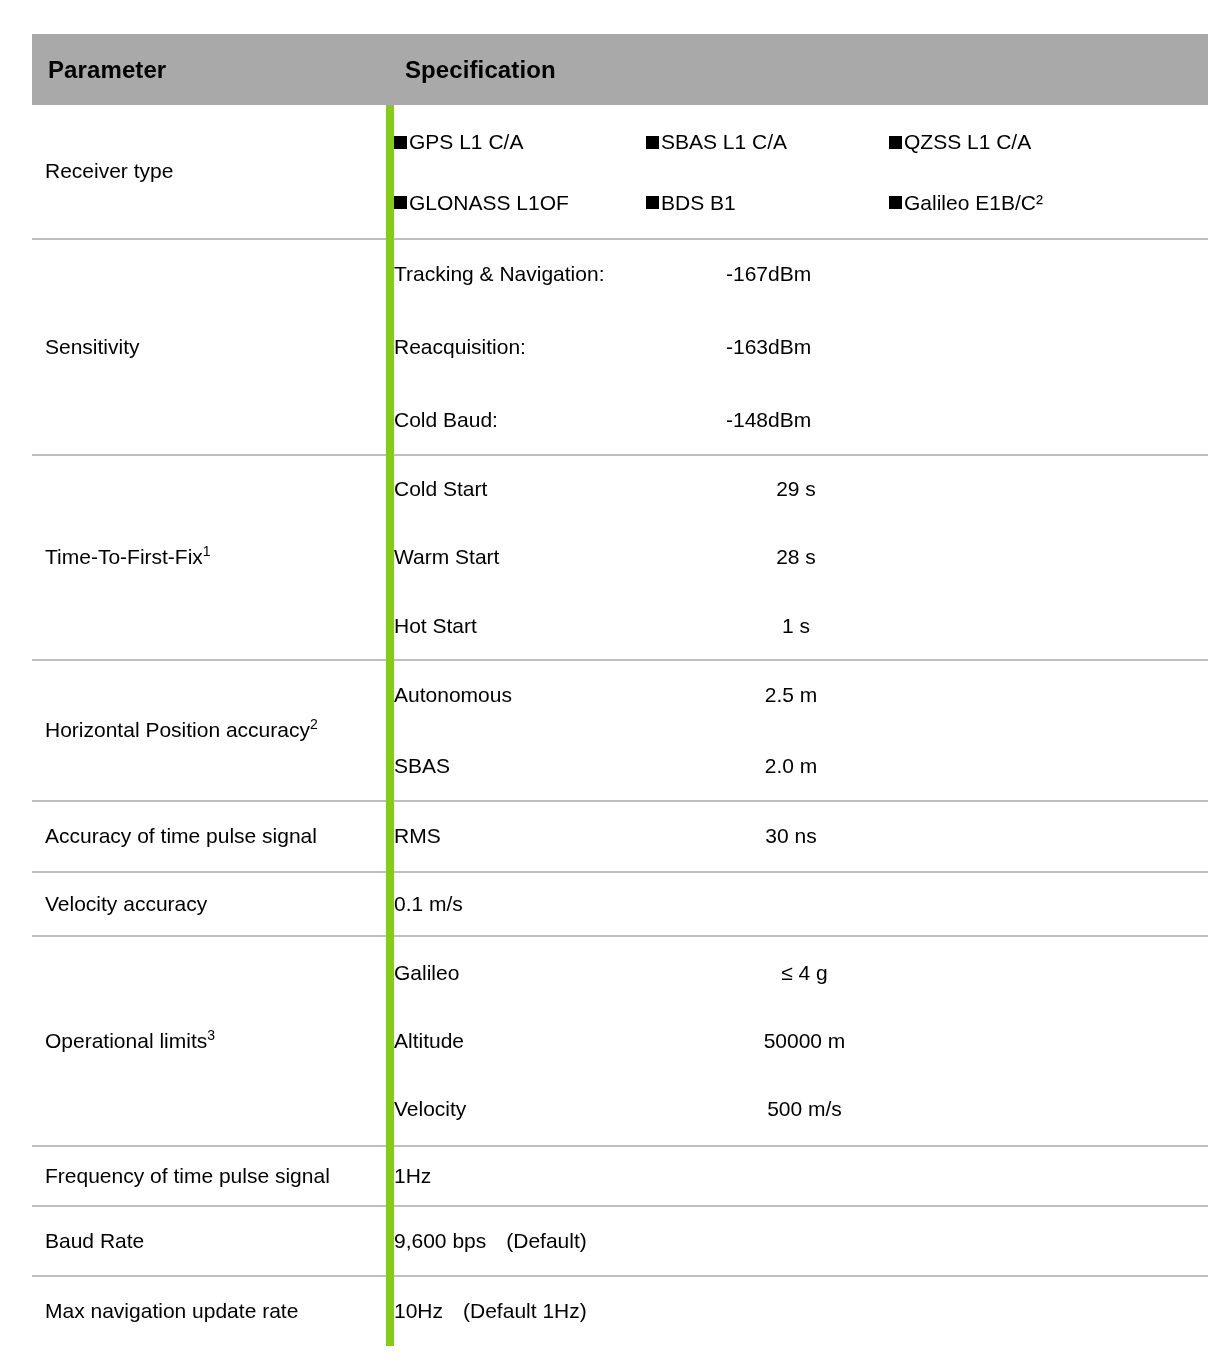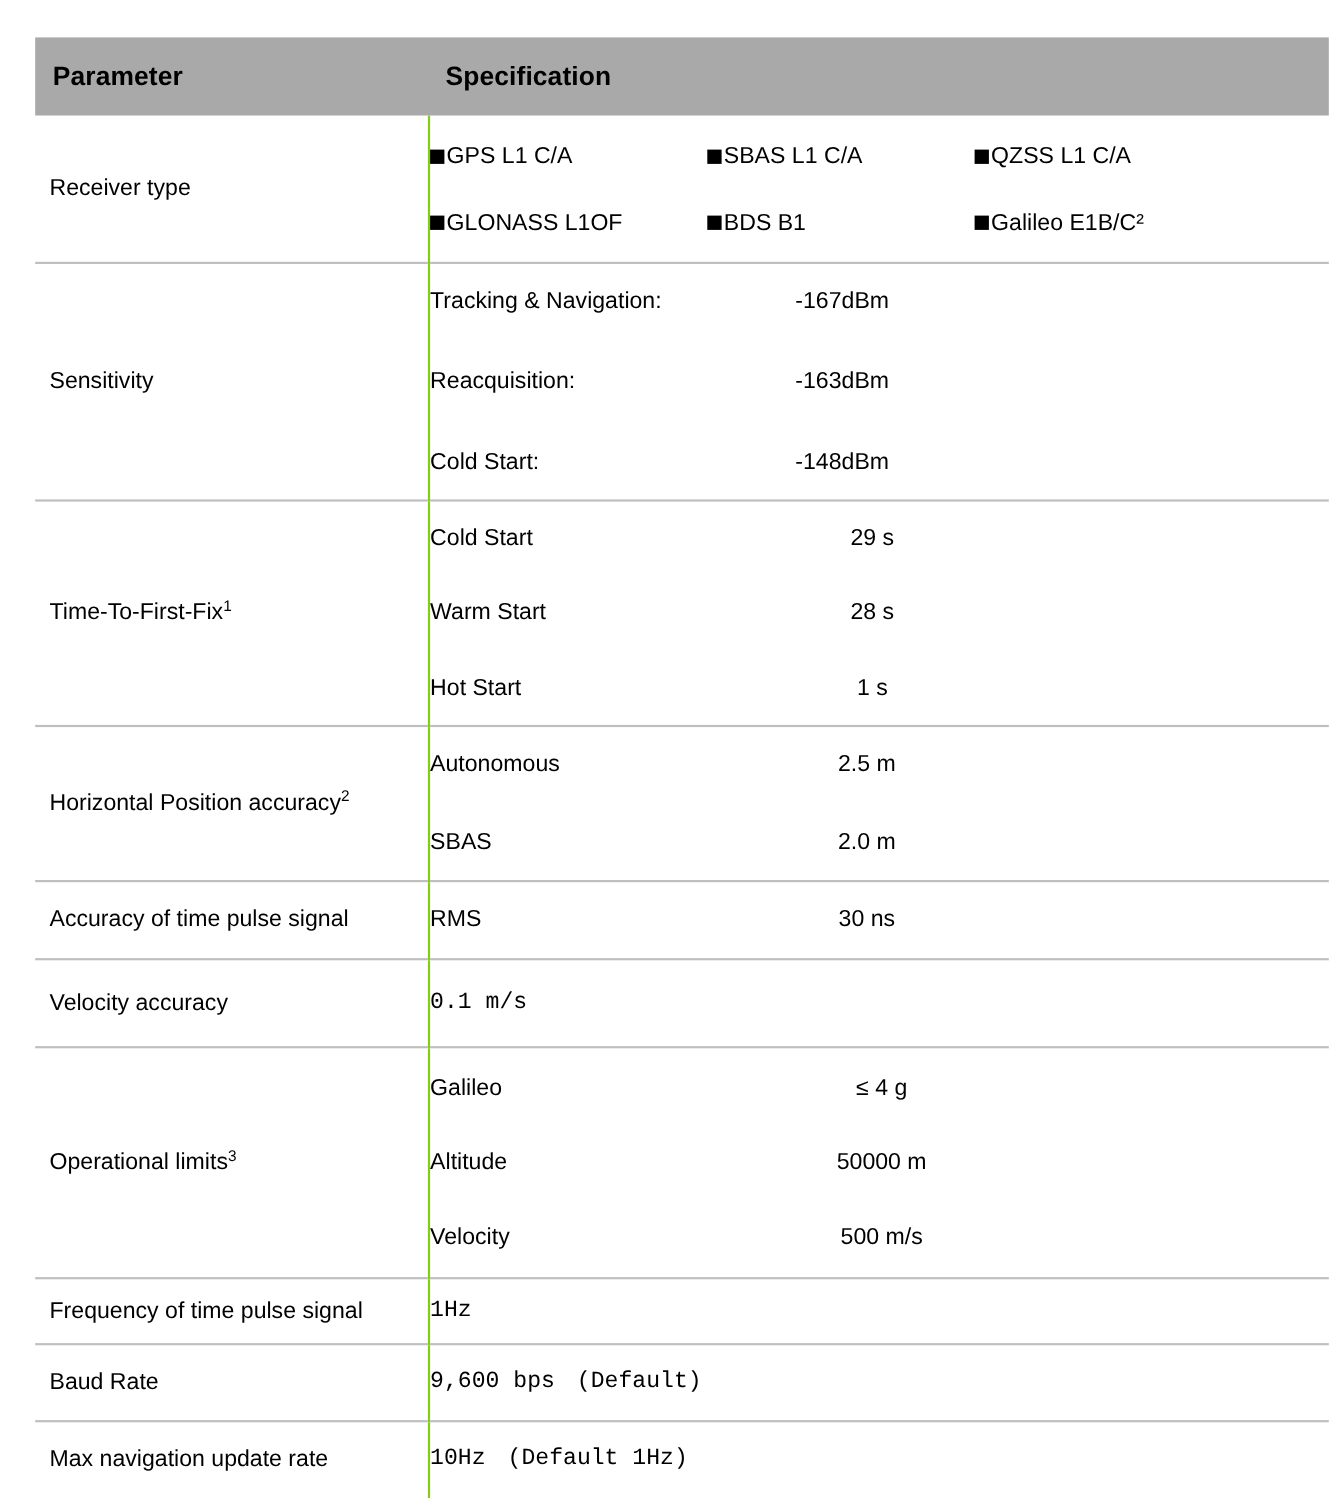--- a/index.html
+++ b/index.html
@@ -51,34 +51,34 @@
     padding: 0;
     vertical-align: middle;
     font-size: 21px;
     font-weight: normal;
     line-height: 1.25;
   }
 
   td.param-cell {
     padding-left: 13px;
     padding-right: 10px;
-    border-right: 2px solid #84cc16;
+    border-right: 8px solid #84cc16;
   }
 
   td.spec-cell {
     padding-right: 8px;
   }
 
   
   .r-receiver  { height: 134px; }
   .r-sens      { height: 216px; }
   .r-ttff      { height: 205px; }
   .r-hpa       { height: 141px; }
   .r-timepulse { height: 71px;  }
-  .r-velacc    { height: 80px;  }
+  .r-velacc    { height: 64px;  }
   .r-oplimits  { height: 210px; }
   .r-freq      { height: 60px;  }
   .r-baud      { height: 70px;  }
   .r-maxnav    { height: 70px;  }
 
   
   .gnss-grid {
     display: grid;
     grid-template-columns: 252px 243px auto;
     grid-template-rows: 1fr 1fr;
@@ -135,21 +135,21 @@
     display: inline-block;
     text-align: center;
     min-width: 0;
   }
   .kv-val.vc-sens { width: 102px; text-align: left; }
   .kv-val.vc-ttff { width: 100px; }
   .kv-val.vc-hpa  { width: 100px; }
   .kv-val.vc-op   { width: 125px; }
   .kv-val.vc-rms  { width: 100px; }
 
-  .single-line { white-space: nowrap; font-family: Liberation Mono, monospace; }
+  .single-line { white-space: nowrap; }
 
   .sup {
     font-size: 14px;
     vertical-align: super;
     line-height: 0;
   }
 
   .spacer-gap { display: inline-block; width: 20px; }
 </style>
 </head>
@@ -208,21 +208,21 @@
         <div class="kv-stack gap-lg">
           <div class="kv-row">
             <span class="kv-key w-sens">Tracking &amp; Navigation:</span>
             <span class="kv-val vc-sens">-167dBm</span>
           </div>
           <div class="kv-row">
             <span class="kv-key w-sens">Reacquisition:</span>
             <span class="kv-val vc-sens">-163dBm</span>
           </div>
           <div class="kv-row">
-            <span class="kv-key w-sens">Cold Start:</span>
+            <span class="kv-key w-sens">Cold Baud:</span>
             <span class="kv-val vc-sens">-148dBm</span>
           </div>
         </div>
       </td>
     </tr>
 
     <tr class="r-ttff">
       <td class="param-cell">
         <span>Time-To-First-Fix</span><span class="sup">1</span>
       </td>

